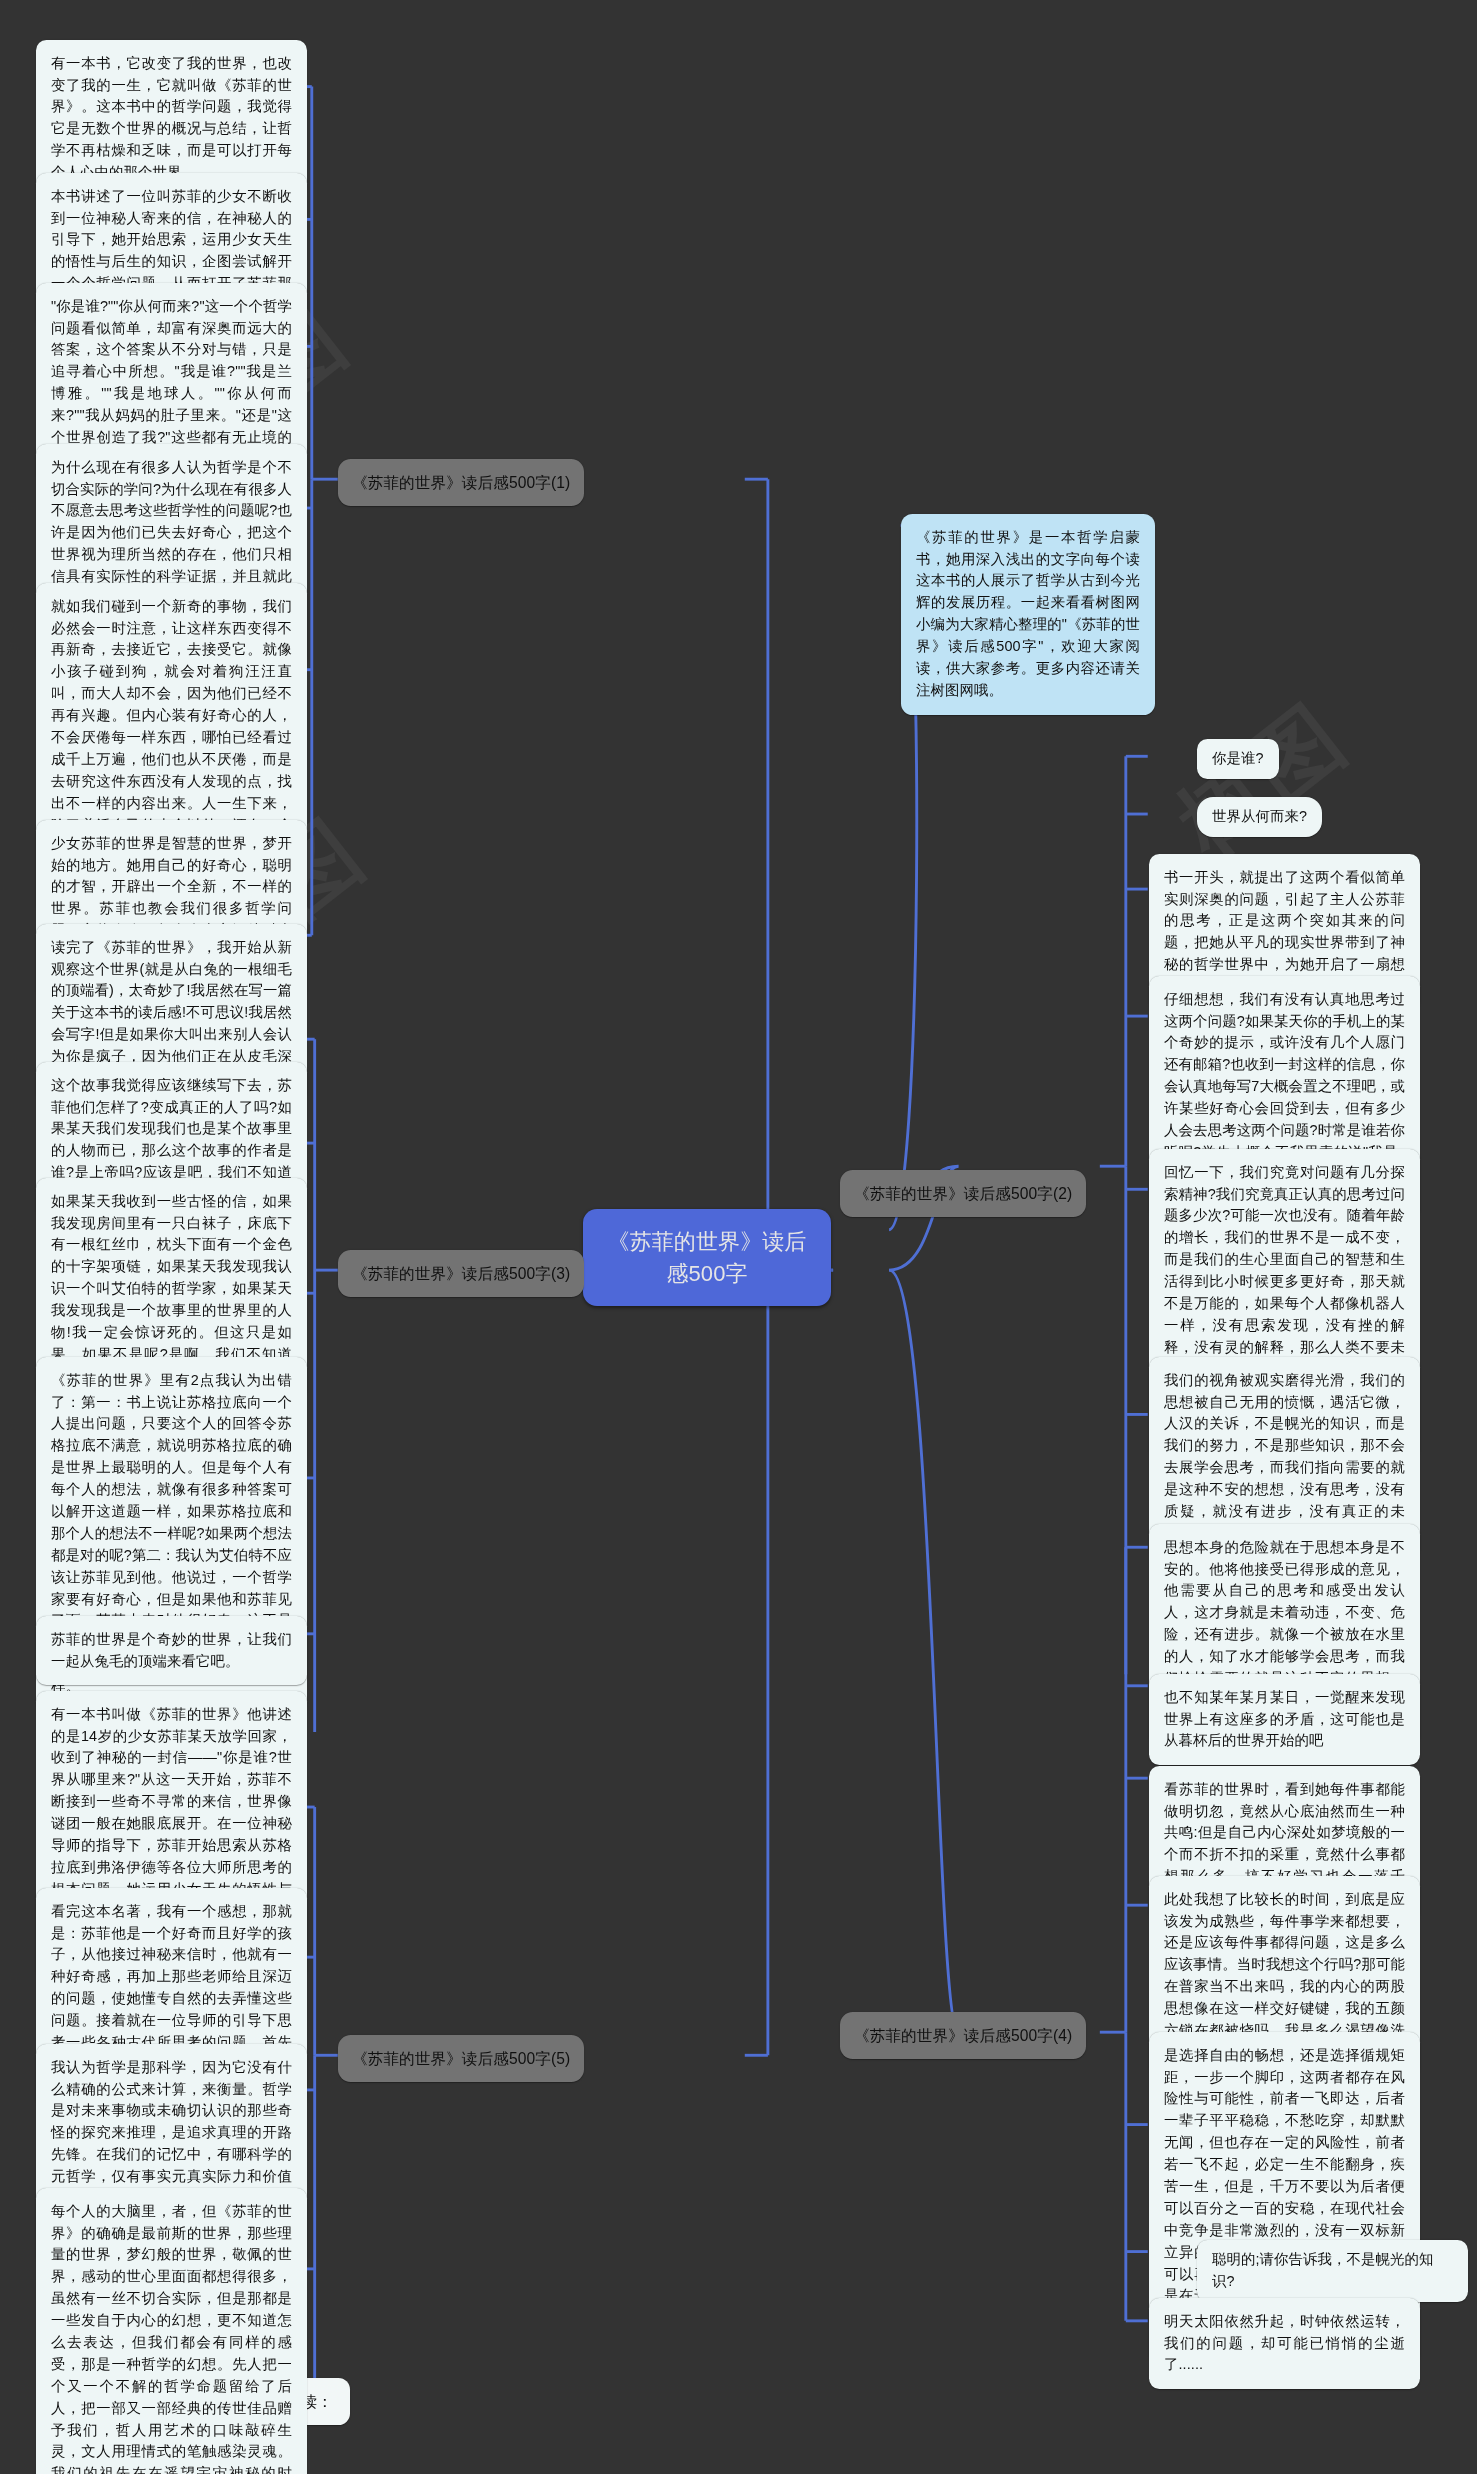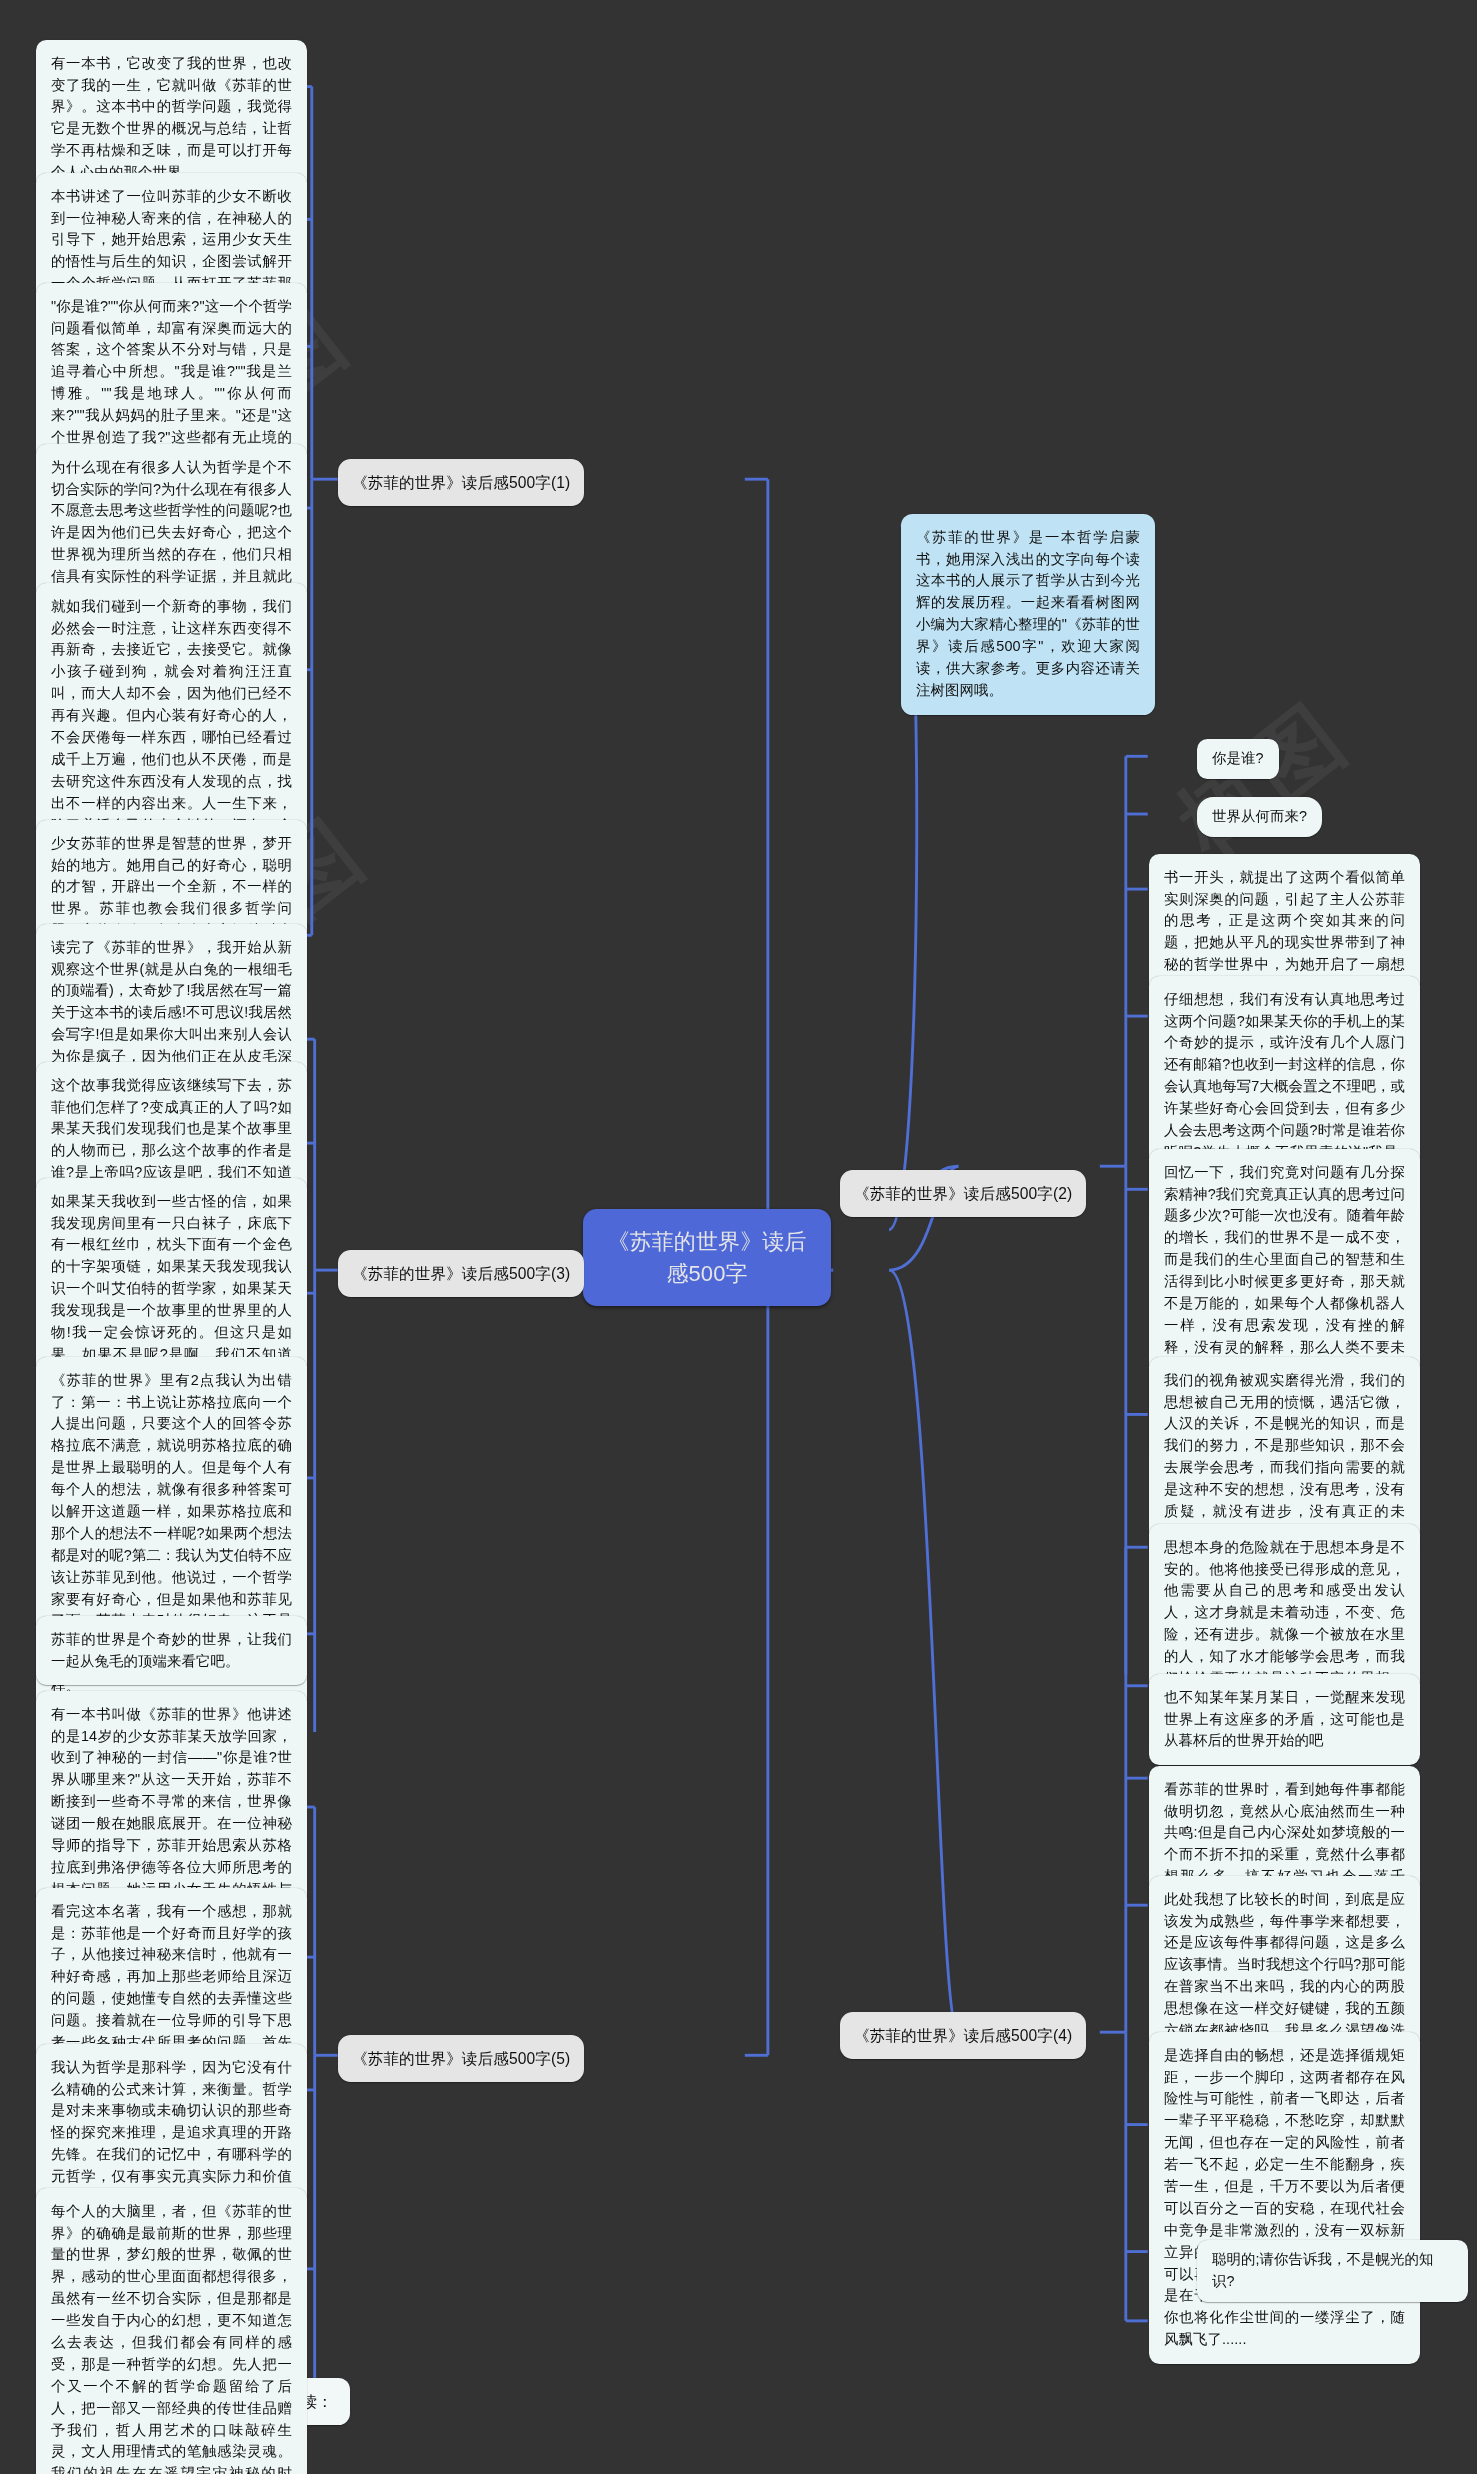--- a/index.html
+++ b/index.html
@@ -32,21 +32,21 @@
     letter-spacing:0.1px;
     text-align:justify;
     word-break:break-all;
     box-shadow:0 0.6px 1.2px rgba(0,0,0,.35);
   }
   .node.leaf-l{width:271px;left:36px;}
   .node.leaf-r{width:271px;left:1149px;}
   .node.short{text-align:left;width:auto;max-width:271px;padding:9.2px 15px;margin-left:48px;}
 
   .node.branch{
-    background:#e5e5e5;border-radius:12.7px;
+    background:#737373;border-radius:12.7px;
     font-size:15.6px;text-align:center;padding:11.5px 14px;
     white-space:nowrap;width:auto;
   }
   .node.intro{
     background:#bfe3f5;width:254px;
     border-radius:11.5px;
   }
   .node.root{
     background:#4e68d8;color:#e5e5e5;
     width:248px;border-radius:14px;
@@ -173,15 +173,16 @@
   <div class="node leaf-r" style="top:976px;">仔细想想，我们有没有认真地思考过这两个问题?如果某天你的手机上的某个奇妙的提示，或许没有几个人愿门还有邮箱?也收到一封这样的信息，你会认真地每写7大概会置之不理吧，或许某些好奇心会回贷到去，但有多少人会去思考这两个问题?时常是谁若你听呢?学生大概会不我思索的说"我是xxx"。"这就是要受着安活生活的人类，这就是人类的悲哀。</div>
   <div class="node leaf-r" style="top:1149px;">回忆一下，我们究竟对问题有几分探索精神?我们究竟真正认真的思考过问题多少次?可能一次也没有。随着年龄的增长，我们的世界不是一成不变，而是我们的生心里面自己的智慧和生活得到比小时候更多更好奇，那天就不是万能的，如果每个人都像机器人一样，没有思索发现，没有挫的解释，没有灵的解释，那么人类不要未去从哪儿来不知道人从哪儿来吗?如果每个人都碌碌无为，得过且过，那我们的大脑还有什么存在的意义?我们和其他的生物还有什么区别?</div>
   <div class="node leaf-r" style="top:1357px;">我们的视角被观实磨得光滑，我们的思想被自己无用的愤慨，遇活它微，人汉的关诉，不是幌光的知识，而是我们的努力，不是那些知识，那不会去展学会思考，而我们指向需要的就是这种不安的想想，没有思考，没有质疑，就没有进步，没有真正的未来。</div>
 
   <div class="node leaf-r" style="top:1524px;">思想本身的危险就在于思想本身是不安的。他将他接受已得形成的意见，他需要从自己的思考和感受出发认人，这才身就是未着动违，不变、危险，还有进步。就像一个被放在水里的人，知了水才能够学会思考，而我们恰恰需要的就是这种不安的思想，没有思考，没有质疑，就没有进步，没有真正的未来。</div>
   <div class="node leaf-r" style="top:1674px;">也不知某年某月某日，一觉醒来发现世界上有这座多的矛盾，这可能也是从暮杯后的世界开始的吧</div>
   <div class="node leaf-r" style="top:1766px;">看苏菲的世界时，看到她每件事都能做明切忽，竟然从心底油然而生一种共鸣:但是自己内心深处如梦境般的一个而不折不扣的采重，竟然什么事都想那么多，搞不好学习也会一落千丈。</div>
   <div class="node leaf-r" style="top:1876px;">此处我想了比较长的时间，到底是应该发为成熟些，每件事学来都想要，还是应该每件事都得问题，这是多么应该事情。当时我想这个行吗?那可能在普家当不出来吗，我的内心的两股思想像在这一样交好键键，我的五颜六锁在都被烧吗，我是多么渴望像洗条一般的真理呢。</div>
   <div class="node leaf-r" style="top:2032px;">是选择自由的畅想，还是选择循规矩距，一步一个脚印，这两者都存在风险性与可能性，前者一飞即达，后者一辈子平平稳稳，不愁吃穿，却默默无闻，但也存在一定的风险性，前者若一飞不起，必定一生不能翻身，疾苦一生，但是，千万不要以为后者便可以百分之一百的安稳，在现代社会中竞争是非常激烈的，没有一双标新立异的翅膀是不行的，只是摔倒了还可以再拍拍身上的泥水再爬起来，但是在千百次爬起来后，天已经黑了，你也将化作尘世间的一缕浮尘了，随风飘飞了......</div>
   <div class="node leaf-r short" style="top:2240px;">聪明的;请你告诉我，不是幌光的知识?</div>
+  <div class="node leaf-r" style="top:2298px;">明天太阳依然升起，时钟依然运转，我们的问题，却可能已悄悄的尘逝了......</div>
 
 </div>
 
 
 </body></html>

